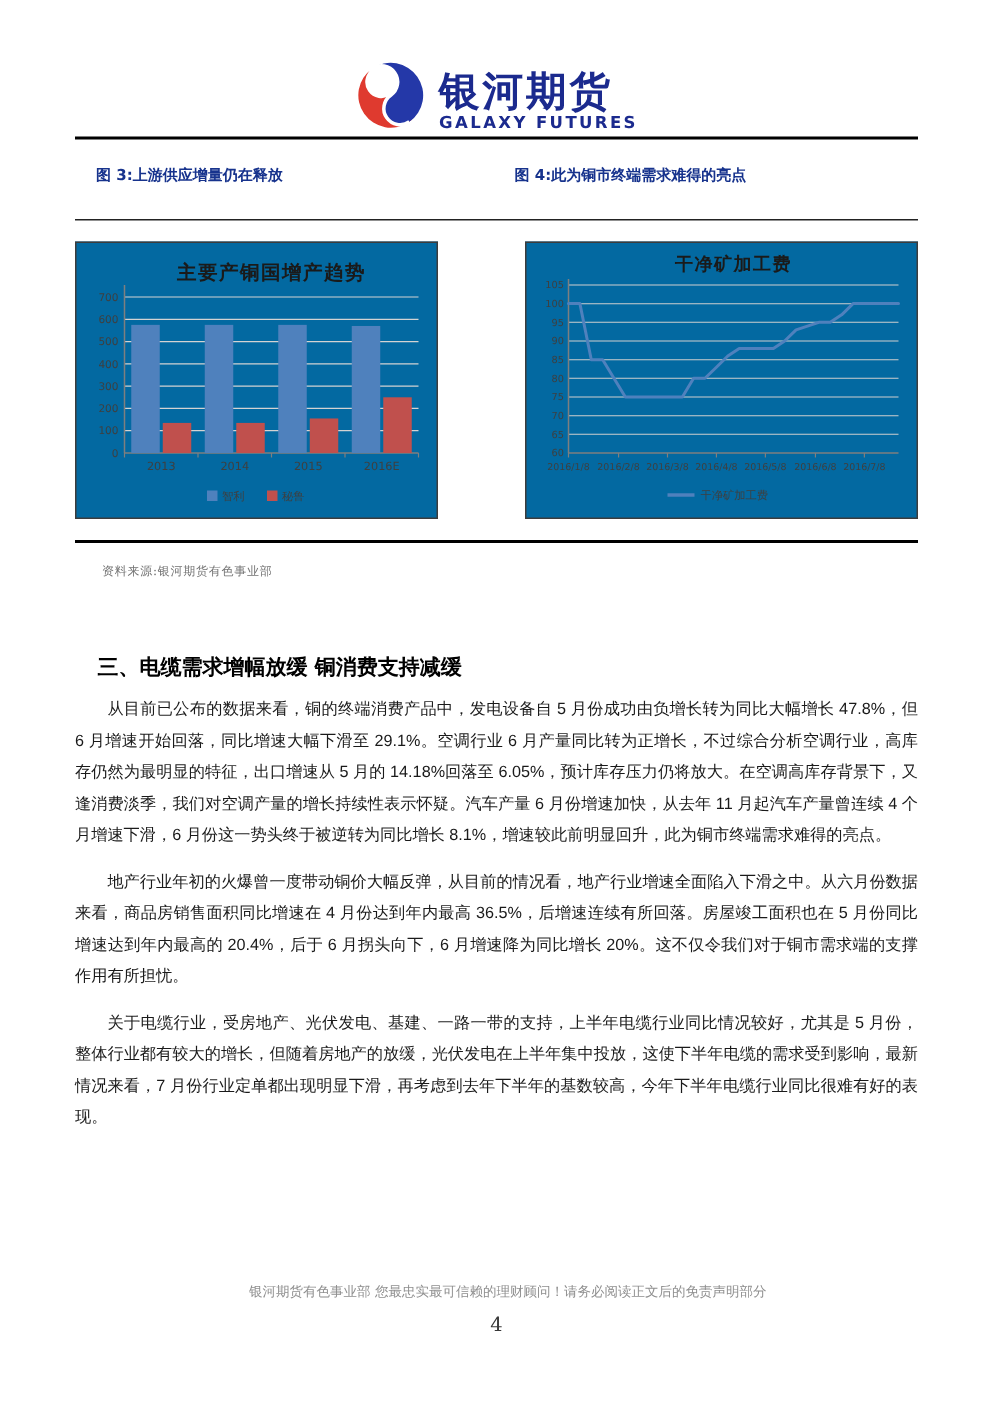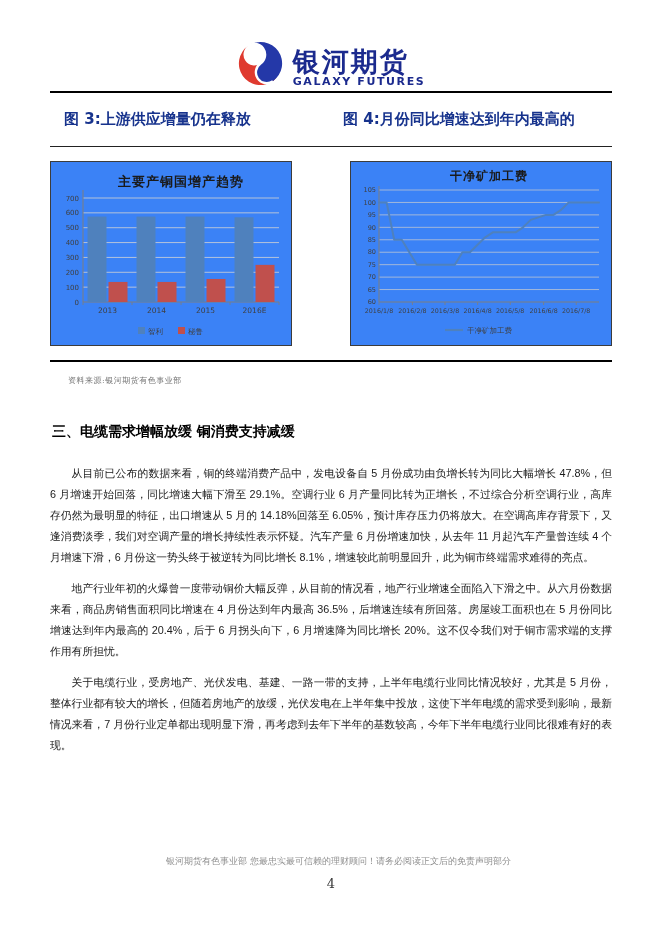--- a/index.html
+++ b/index.html
@@ -19,33 +19,33 @@
   .brand-cn{font-size:27px;font-weight:bold;color:#1B2A8E;letter-spacing:2px;line-height:28px;font-family:"DejaVu Sans",sans-serif;}
   .brand-en{font-size:11px;font-weight:bold;color:#1B2A8E;letter-spacing:1.6px;line-height:11px;}
 
   .rule{position:absolute;left:0;width:562px;background:#000;}
   .rule-1{top:91px;height:2px;}
   .rule-2{top:146px;height:1px;background:#222;}
   .rule-3{top:360px;height:2px;}
 
   
   .captions{position:absolute;top:110px;left:0;width:562px;display:flex;}
-  .cap{width:50%;font-size:15px;font-weight:bold;color:#17338D;}
+  .cap{width:50%;font-size:10px;font-weight:bold;color:#17338D;}
   .cap-left{padding-left:14px;box-sizing:border-box;}
   .cap-right{padding-left:12px;box-sizing:border-box;}
 
   
-  .chartbox{position:absolute;top:161px;border:1px solid #3c3c3c;background:#3b82f6;}
+  .chartbox{position:absolute;top:161px;border:1px solid #3c3c3c;background:#0369a1;}
   .chartbox-left{left:0;width:240px;height:183px;}
   .chartbox-right{left:300px;width:260px;height:183px;}
   .chartbox svg{display:block;}
 
   .source-note{position:absolute;top:375px;left:18px;font-size:8px;color:#737373;letter-spacing:0.5px;font-family:"DejaVu Serif","Liberation Serif",serif;text-align:right;}
 
-  .section-heading{position:absolute;top:421px;left:0;width:562px;margin:2px;font-size:14px;font-weight:bold;color:#000;font-family:"DejaVu Sans",sans-serif;}
+  .section-heading{position:absolute;top:421px;left:0;width:562px;margin:15px;font-size:14px;font-weight:bold;color:#000;font-family:"DejaVu Sans",sans-serif;}
 
   .bodytext{position:absolute;top:463px;left:0;width:562px;}
   .bodytext p{
     margin:0 0 10px 0;
     font-size:10.8px;line-height:21px;
     text-align:justify;text-indent:2em;
     color:#1a1a1a;
     font-family:Liberation Sans, sans-serif;
   }
 
@@ -71,21 +71,21 @@
       <div>
         <div class="brand-cn">银河期货</div>
         <div class="brand-en">GALAXY FUTURES</div>
       </div>
     </div>
 
     <div class="rule rule-1"></div>
 
     <div class="captions">
       <div class="cap cap-left">图 3:上游供应增量仍在释放</div>
-      <div class="cap cap-right">图 4:月份同比增速达到年内最高的</div>
+      <div class="cap cap-right">图 4:此为铜市终端需求难得的亮点</div>
     </div>
 
     <div class="rule rule-2"></div>
 
     <div class="chartbox chartbox-left">
       <svg id="chart-bar" viewBox="0 0 238 181" width="238" height="181">
           <text x="130" y="24" text-anchor="middle" font-size="13" font-weight="bold" fill="#1a1a1a" font-family="&quot;DejaVu Serif&quot;,serif" letter-spacing="1px">主要产铜国增产趋势</text>
           <line x1="32" y1="140" x2="228" y2="140" stroke="#7f7f7f" stroke-width="1"></line>
           <text x="28" y="142.5" text-anchor="end" font-size="7" fill="#3f3f3f" font-family="&quot;DejaVu Sans&quot;,sans-serif">0</text>
           <line x1="32" y1="125.14285714285714" x2="228" y2="125.14285714285714" stroke="#d3d3d3" stroke-width="0.8"></line>

